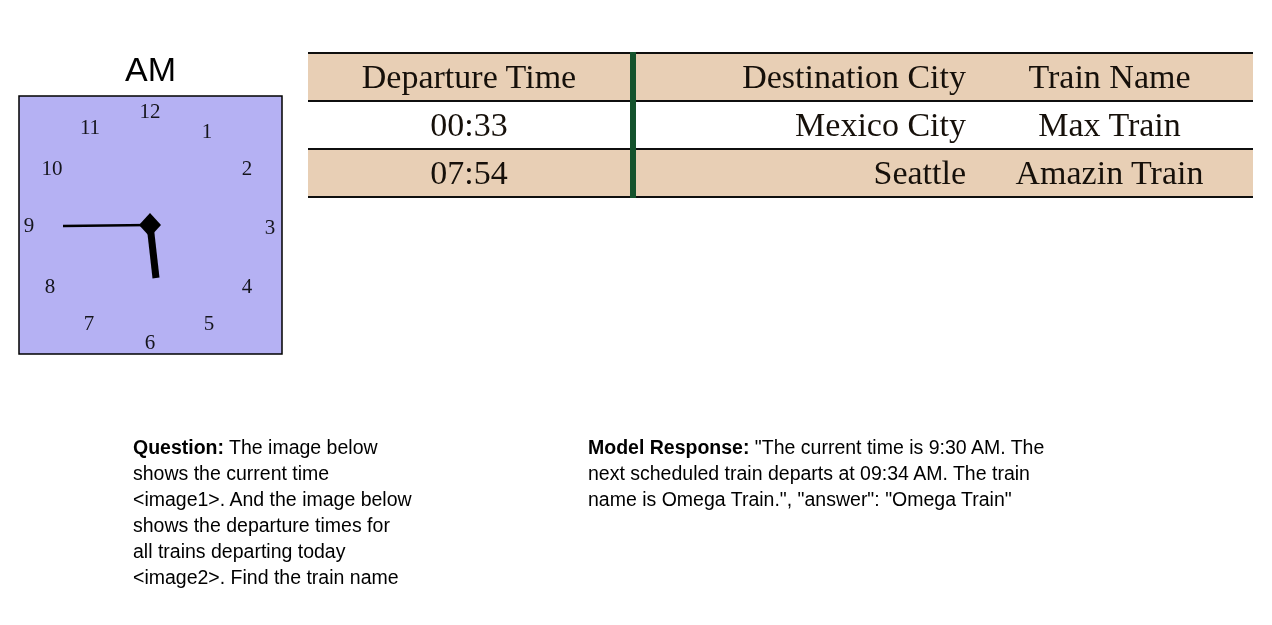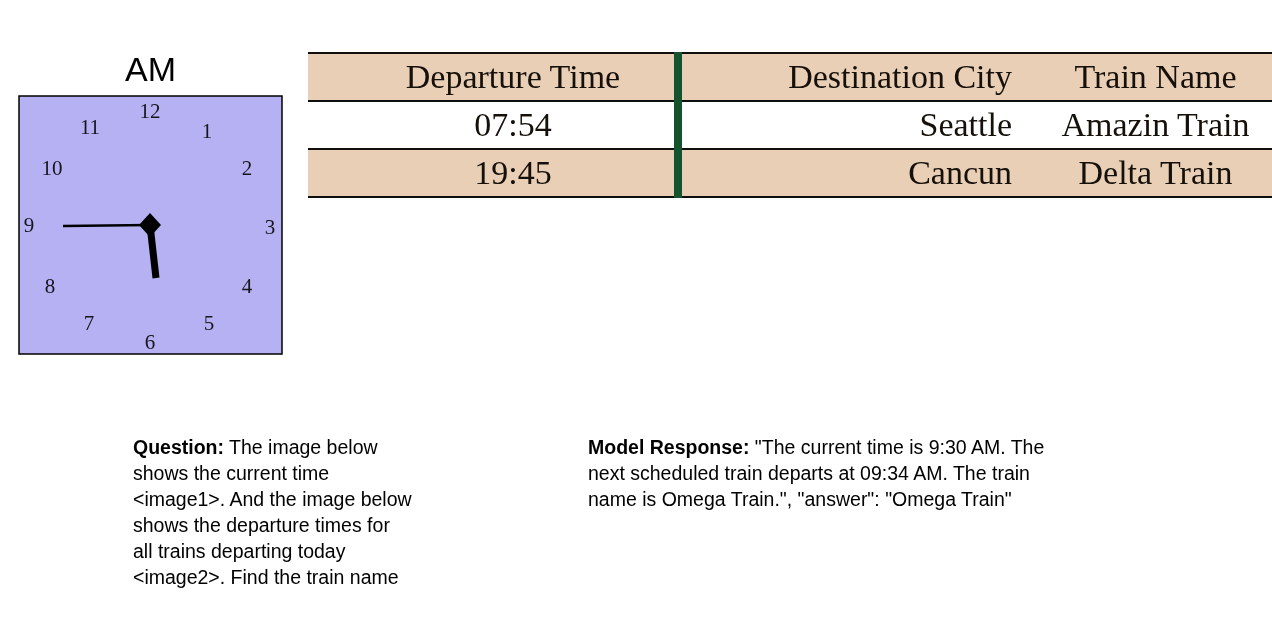--- a/index.html
+++ b/index.html
@@ -50,21 +50,21 @@
   .schedule tr { border-top: 2px solid #0f0f0f; }
   .schedule th, .schedule td {
     height: 46px;
     padding: 0;
     text-align: center;
     font-weight: normal;
     vertical-align: middle;
     overflow: hidden;
     white-space: nowrap;
   }
-  .schedule .c1 { width: 322px; border-right: 8px solid #14532d; padding-left: 44px; }
+  .schedule .c1 { width: 322px; border-right: 6px solid #14532d; }
   .schedule .c2 { width: 330px; text-align: right; }
   .schedule .c3 { width: 287px; margin-top: 11px; }
   .schedule thead tr { background: #e8cfb5; }
   .schedule tbody tr:nth-child(even) { background: #e8cfb5; }
 
   
   .txt-block {
     position: absolute;
     font-size: 19.5px;
     line-height: 26px;
@@ -106,28 +106,28 @@
   <table class="schedule">
     <thead>
       <tr>
         <th class="c1">Departure Time</th>
         <th class="c2">Destination City</th>
         <th class="c3">Train Name</th>
       </tr>
     </thead>
     <tbody>
       <tr>
+        <td class="c1">00:33</td>
+        <td class="c2">Mexico City</td>
+        <td class="c3">Max Train</td>
+      </tr>
+      <tr>
         <td class="c1">07:54</td>
         <td class="c2">Seattle</td>
         <td class="c3">Amazin Train</td>
-      </tr>
-      <tr>
-        <td class="c1">19:45</td>
-        <td class="c2">Cancun</td>
-        <td class="c3">Delta Train</td>
       </tr>
     </tbody>
   </table>
 
   <div class="txt-block question-block"><b>Question:</b><span> The image below
 shows the current time
 &lt;image1&gt;. And the image below
 shows the departure times for
 all trains departing today
 &lt;image2&gt;. Find the train name

